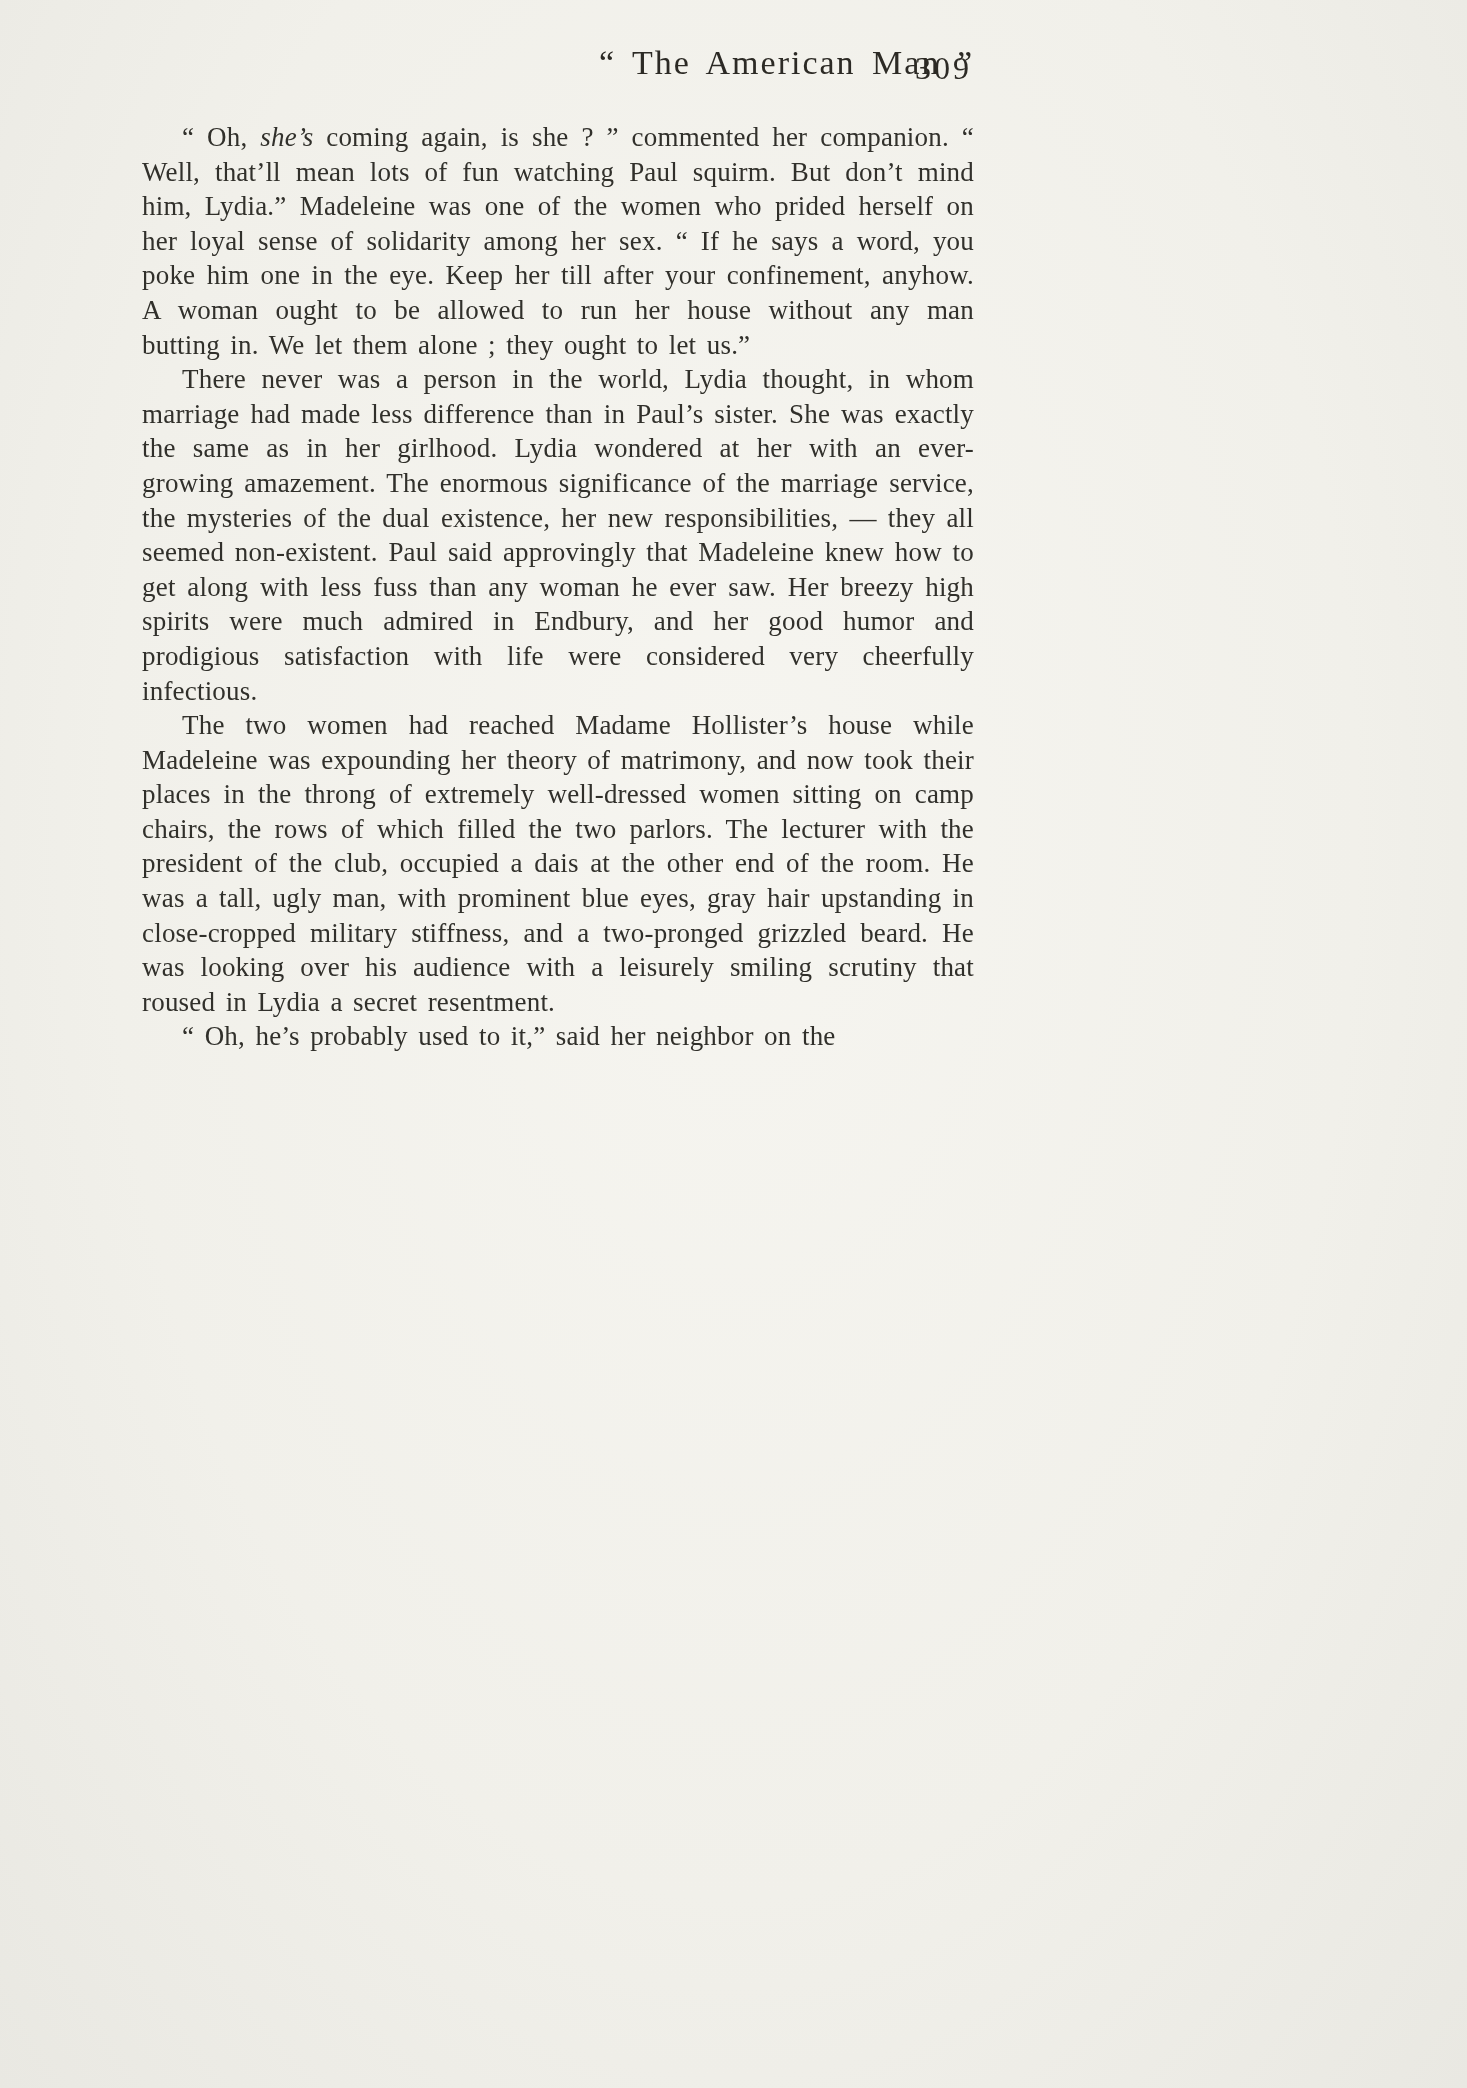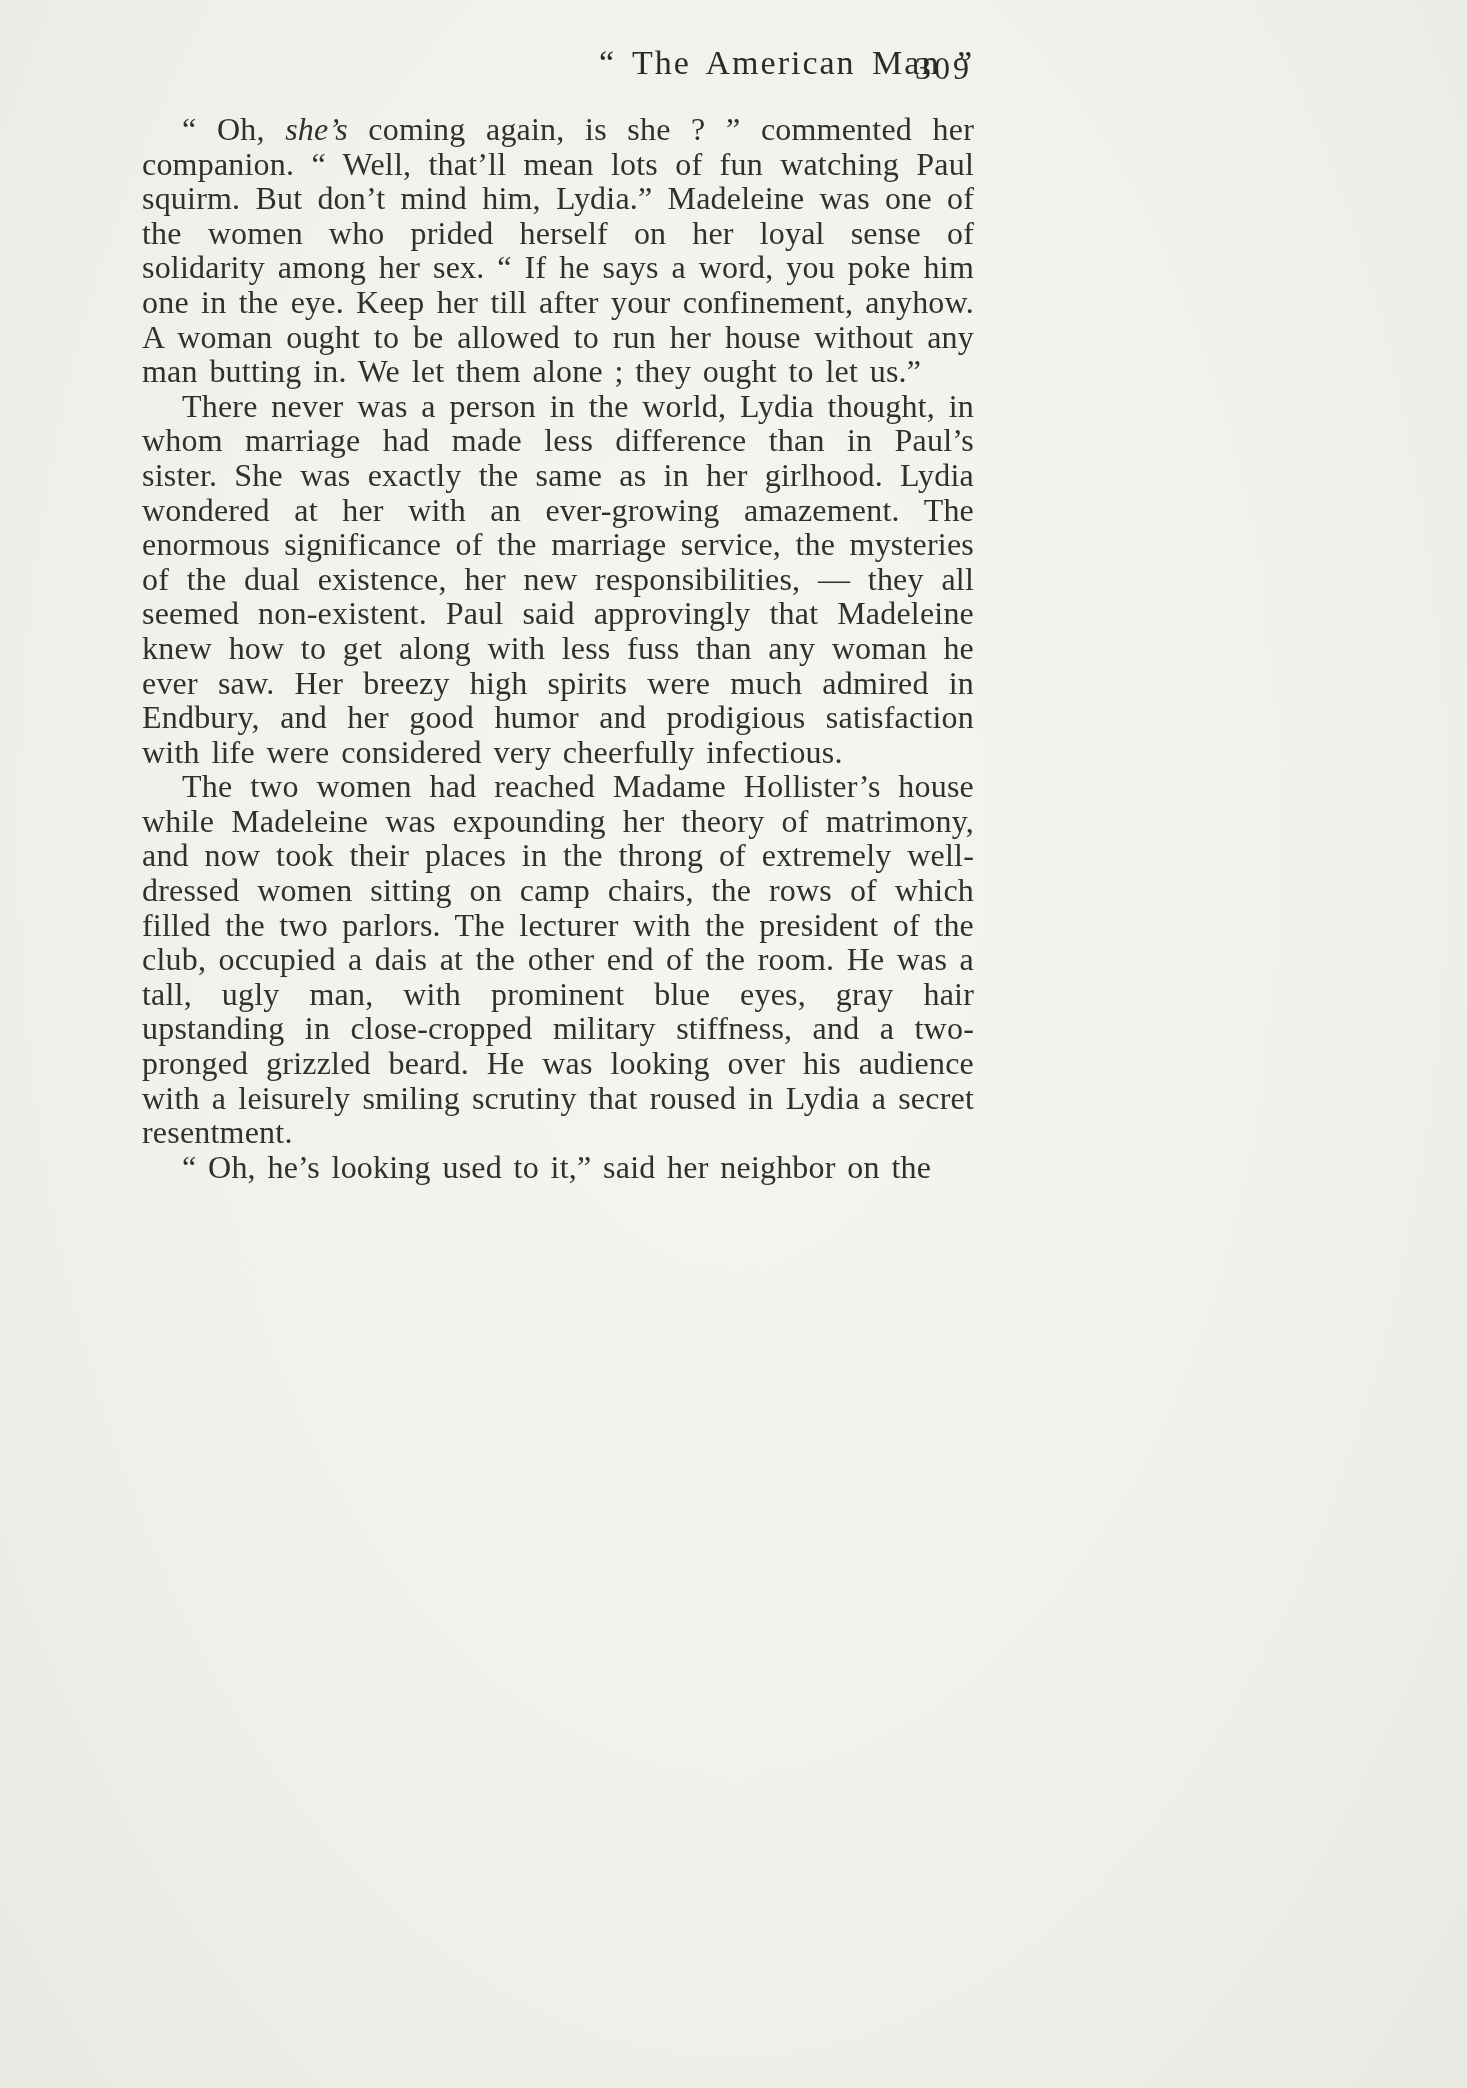--- a/index.html
+++ b/index.html
@@ -40,22 +40,22 @@
   }
   .page-number {
     position: absolute;
     right: 2px;
     top: 6px;
     font-size: 32px;
     letter-spacing: 3px;
     color: #2c2a25;
   }
   .text-block {
-    margin-top: 8px;
-    font-size: 32px;
+    margin-top: 16px;
+    font-size: 27px;
     line-height: 34.6px;
     text-align: justify;
     word-spacing: 3.5px;
     letter-spacing: 0.2px;
     color: #31302b;
   }
   .para {
     margin: 0;
     text-indent: 40px;
   }
@@ -69,16 +69,16 @@
 <div class="page">
   <div class="content">
     <div class="running-header">
       <div class="running-title">“ The American Man ”</div>
       <div class="page-number">309</div>
     </div>
     <div class="text-block">
         <p class="para"><span>“ Oh, </span><span class="italic">she’s</span><span> coming again, is she ? ” commented her companion.  “ Well, that’ll mean lots of fun watching Paul squirm.  But don’t mind him, Lydia.”  Madeleine was one of the women who prided herself on her loyal sense of solidarity among her sex.  “ If he says a word, you poke him one in the eye.  Keep her till after your confinement, anyhow.  A woman ought to be allowed to run her house without any man butting in.  We let them alone ; they ought to let us.”</span></p>
         <p class="para"><span>There never was a person in the world, Lydia thought, in whom marriage had made less difference than in Paul’s sister.  She was exactly the same as in her girlhood. Lydia wondered at her with an ever-growing amazement. The enormous significance of the marriage service, the mysteries of the dual existence, her new responsibilities, — they all seemed non-existent.  Paul said approvingly that Madeleine knew how to get along with less fuss than any woman he ever saw.  Her breezy high spirits were much admired in Endbury, and her good humor and prodigious satisfaction with life were considered very cheerfully infectious.</span></p>
         <p class="para"><span>The two women had reached Madame Hollister’s house while Madeleine was expounding her theory of matrimony, and now took their places in the throng of extremely well-dressed women sitting on camp chairs, the rows of which filled the two parlors.  The lecturer with the president of the club, occupied a dais at the other end of the room. He was a tall, ugly man, with prominent blue eyes, gray hair upstanding in close-cropped military stiffness, and a two-pronged grizzled beard.  He was looking over his audience with a leisurely smiling scrutiny that roused in Lydia a secret resentment.</span></p>
-        <p class="para"><span>“ Oh, he’s looking used to it,” said her neighbor on the</span></p>
+        <p class="para"><span>“ Oh, he’s probably used to it,” said her neighbor on the</span></p>
       </div>
   </div>
 </div>
 
 </body></html>

